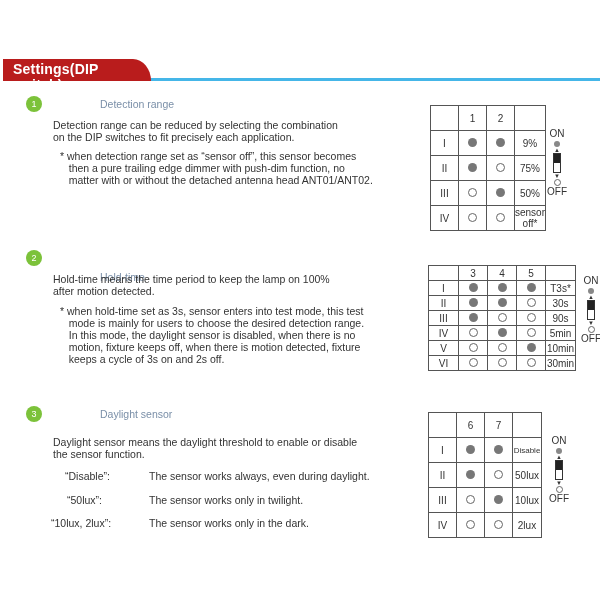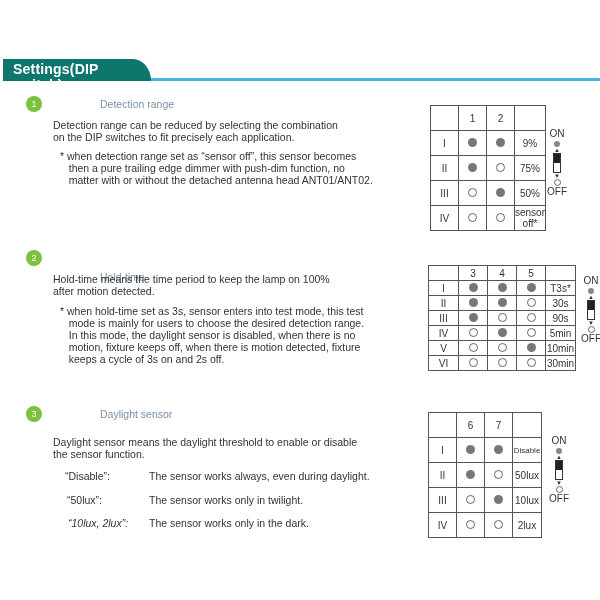--- a/index.html
+++ b/index.html
@@ -1,20 +1,20 @@
 <!DOCTYPE html>
 <html><head>
 <meta charset="utf-8">
 <style>
   html, body { margin:0; padding:0; background:#ffffff; }
   body { width:600px; height:600px; position:relative; overflow:hidden;
          font-family:"Liberation Sans", "DejaVu Sans", sans-serif; color:#333; }
   .header { position:absolute; left:3px; top:59px; width:597px; height:22px; }
   .header-line { position:absolute; left:0; right:0; bottom:0; height:3px; background:#45b6e8; }
-  .header-tab { position:absolute; left:0; top:0; height:22px; width:148px; background:#0f766e;
+  .header-tab { position:absolute; left:0; top:0; height:22px; width:148px; background:#b91c1c;
                 border-top-right-radius:18px 22px; }
   .header-title { position:absolute; left:10px; top:2px; color:#fff; font-weight:bold; font-size:14px;
                   letter-spacing:0.2px; }
   .sec-badge { position:absolute; width:16px; height:16px; border-radius:50%; background:#7cc23a;
                color:#fff; font-size:9px; line-height:16px; text-align:center; }
   .sec-title { position:absolute; font-size:10.5px; color:#7a8fa8;padding-left:47px; }
   .para { position:absolute; font-size:10.5px; line-height:12px; color:#333; white-space:pre; }
   .note { position:absolute; font-size:10.5px; line-height:12px; color:#333; white-space:pre; }
   table.dip { position:absolute; border-collapse:collapse; }
   table.dip td { border:1px solid #555; text-align:center; vertical-align:middle; font-size:10px;
@@ -170,21 +170,21 @@
 
 <div class="sec-badge" style="left:26px;top:406px;">3</div>
 <div class="sec-title" style="left:53px;top:408px;">Daylight sensor</div>
 <div class="para" style="left:53px;top:436px;">Daylight sensor means the daylight threshold to enable or disable
 the sensor function.</div>
 
 <div class="para" style="left:65px;top:470px;">“Disable”:</div>
 <div class="para" style="left:149px;top:470px;">The sensor works always, even during daylight.</div>
 <div class="para" style="left:67px;top:494px;">“50lux”:</div>
 <div class="para" style="left:149px;top:494px;">The sensor works only in twilight.</div>
-<div class="para" style="left:68px;top:517px;font-style:italic;">“10lux, 2lux”:</div>
+<div class="para" style="left:51px;top:517px;">“10lux, 2lux”:</div>
 <div class="para" style="left:149px;top:517px;">The sensor works only in the dark.</div>
 
 <table class="dip" style="left:428px;top:412px;">
   <tbody>
       <tr style="height:25px;">
     <td style="width:27px;"></td>
     <td style="width:27px;">6</td>
     <td style="width:27px;">7</td>
     <td style="width:28px;"></td>
   </tr>

